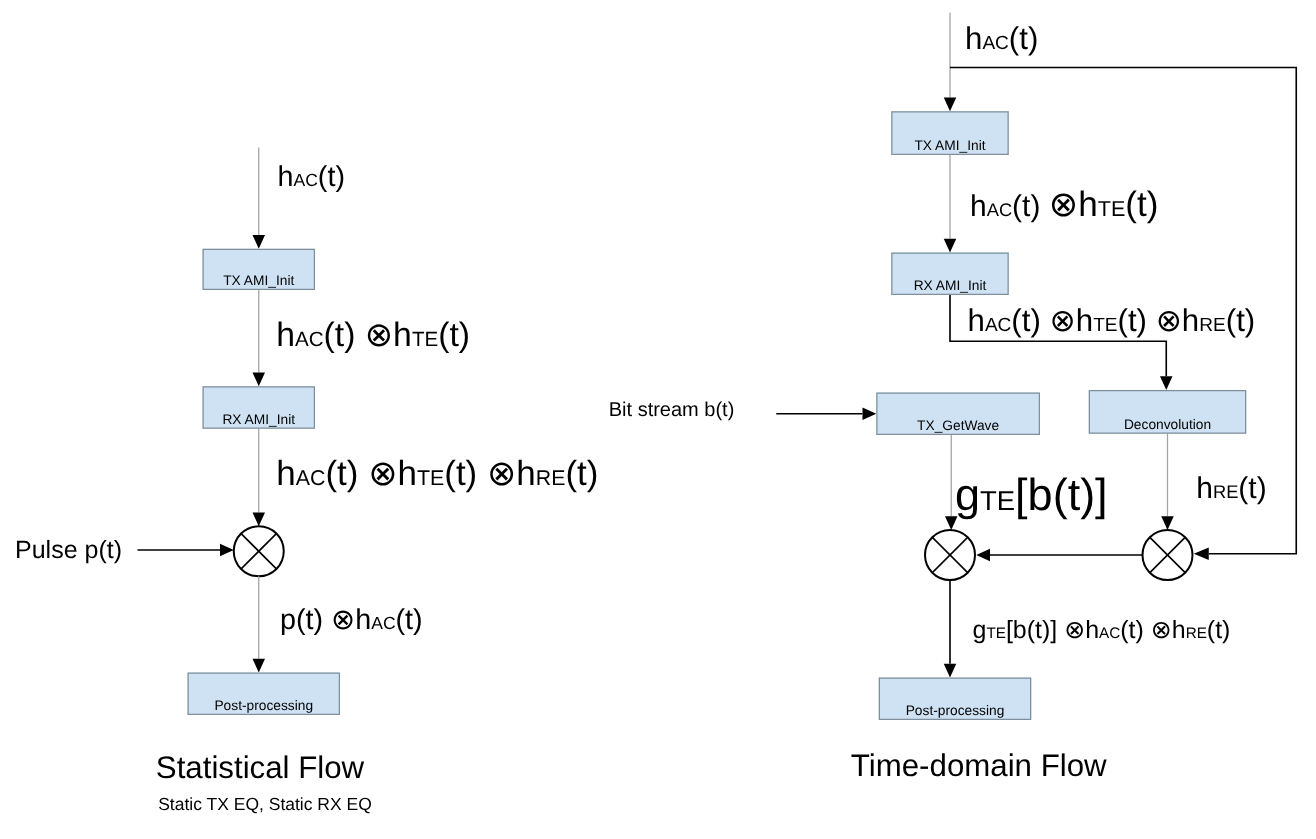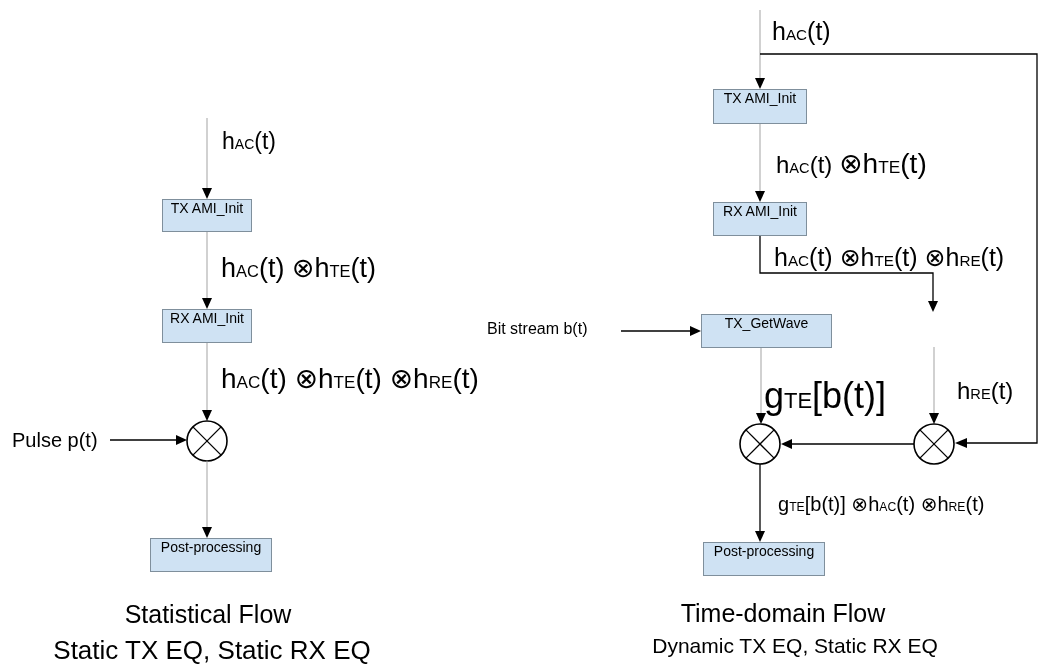--- a/index.html
+++ b/index.html
@@ -6,22 +6,22 @@
   .canvas {
     position:relative; width:1053px; height:671px; background:#ffffff;
     font-family:"Liberation Sans","DejaVu Sans",sans-serif; color:#000;
     overflow:hidden;
   }
   svg.wires { position:absolute; left:0; top:0; }
   .box {
     position:absolute; box-sizing:border-box;
     background:var(--box-fill,#cfe2f3);
     border:1px solid var(--box-border,#7f8f9c);
-    display:flex; align-items:flex-start; justify-content:center;
-    font-size:14px; white-space:nowrap;
+    display:flex; align-items:flex-end; justify-content:center;
+    font-size:11px; white-space:nowrap;
   }
   .f { position:absolute; line-height:1.16; white-space:nowrap; }
   .f .sub    { font-size:0.61em; }
   .f .big    { font-size:1.17em; }
   .f .bigsub { font-size:0.72em; }
   .plain { position:absolute; white-space:nowrap; line-height:1.15; }
   .title { position:absolute; transform:translateX(-50%); white-space:nowrap; line-height:1.1; }
 </style>
 </head>
 <body>
@@ -96,41 +96,44 @@
     <span>RX AMI_Init</span>
   </div>
   <div class="box" style="left:150px;top:538px;width:122px;height:34px">
     <span>Post-processing</span>
   </div>
 
   <div class="f" style="left:222px;top:128px;font-size:23px">h<span class="sub">AC</span>(t)</div>
   <div class="f" style="left:221px;top:253px;font-size:27px">h<span class="sub">AC</span>(t) ⊗h<span class="sub">TE</span>(t)</div>
   <div class="f" style="left:221px;top:363px;font-size:28px">h<span class="sub">AC</span>(t) ⊗h<span class="sub">TE</span>(t) ⊗h<span class="sub">RE</span>(t)</div>
   <div class="plain" style="left:12px;top:429px;font-size:20px">Pulse p(t)</div>
+  <div class="f" style="left:224px;top:482px;font-size:23px">p(t) ⊗h<span class="sub">AC</span>(t)</div>
 
   <div class="title" style="left:208px;top:601px;font-size:25px">Statistical Flow</div>
-  <div class="title" style="left:212px;top:636px;font-size:26px">Static TX EQ, Static RX EQ</div>
+  <div class="title" style="left:212px;top:636px;font-size:14px">Static TX EQ, Static RX EQ</div>
 
   <div class="box" style="left:713px;top:89px;width:94px;height:35px">
     <span>TX AMI_Init</span>
   </div>
   <div class="box" style="left:713px;top:202px;width:94px;height:34px">
     <span>RX AMI_Init</span>
   </div>
   <div class="box" style="left:701px;top:314px;width:131px;height:34px">
     <span>TX_GetWave</span>
+  </div>
+  <div class="box" style="left:871px;top:312px;width:126px;height:35px">
+    <span>Deconvolution</span>
   </div>
   <div class="box" style="left:703px;top:542px;width:122px;height:34px">
     <span>Post-processing</span>
   </div>
 
   <div class="f" style="left:772px;top:17px;font-size:25px">h<span class="sub">AC</span>(t)</div>
   <div class="f" style="left:776px;top:148px;font-size:24px">h<span class="sub">AC</span>(t) <span class="big">⊗h</span><span class="bigsub">TE</span><span class="big">(t)</span></div>
   <div class="f" style="left:774px;top:243px;font-size:25px">h<span class="sub">AC</span>(t) ⊗h<span class="sub">TE</span>(t) ⊗h<span class="sub">RE</span>(t)</div>
   <div class="plain" style="left:487px;top:320px;font-size:16px">Bit stream b(t)</div>
   <div class="f" style="left:764px;top:375px;font-size:36px">g<span class="sub">TE</span>[b(t)]</div>
   <div class="f" style="left:957px;top:377px;font-size:24px">h<span class="sub">RE</span>(t)</div>
   <div class="f" style="left:778px;top:493px;font-size:20px">g<span class="sub">TE</span>[b(t)] ⊗h<span class="sub">AC</span>(t) ⊗h<span class="sub">RE</span>(t)</div>
 
   <div class="title" style="left:783px;top:600px;font-size:25px">Time-domain Flow</div>
-  <div class="title" style="left:795px;top:634px;font-size:21px">Dynamic TX EQ, Static RX EQ</div>
 
 </div>
 
 </body></html>

